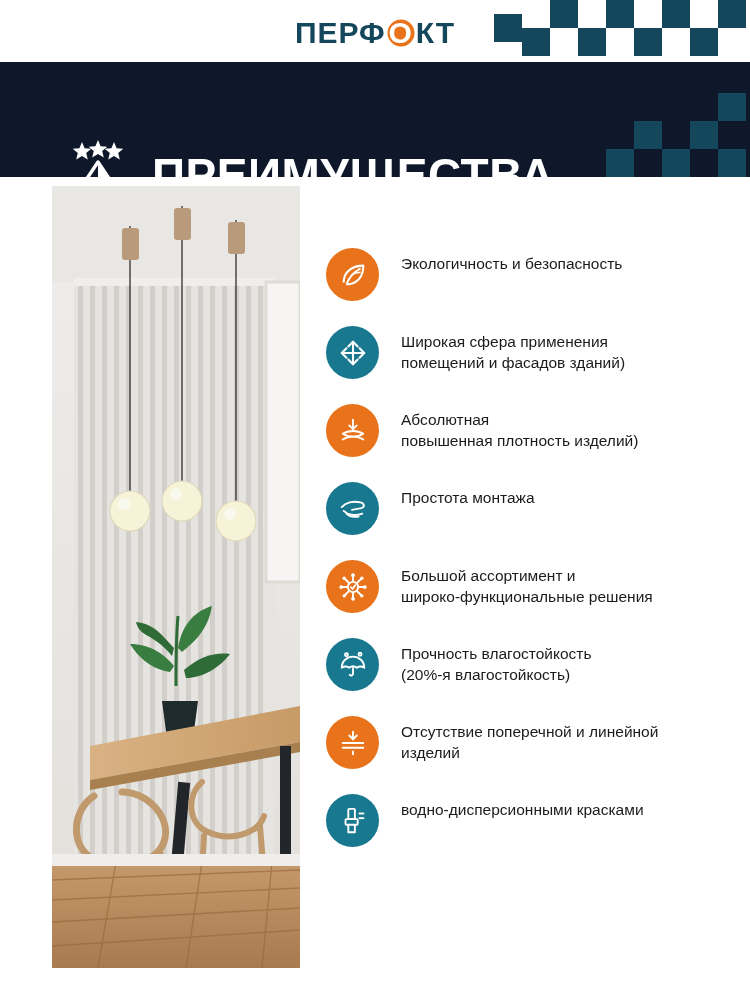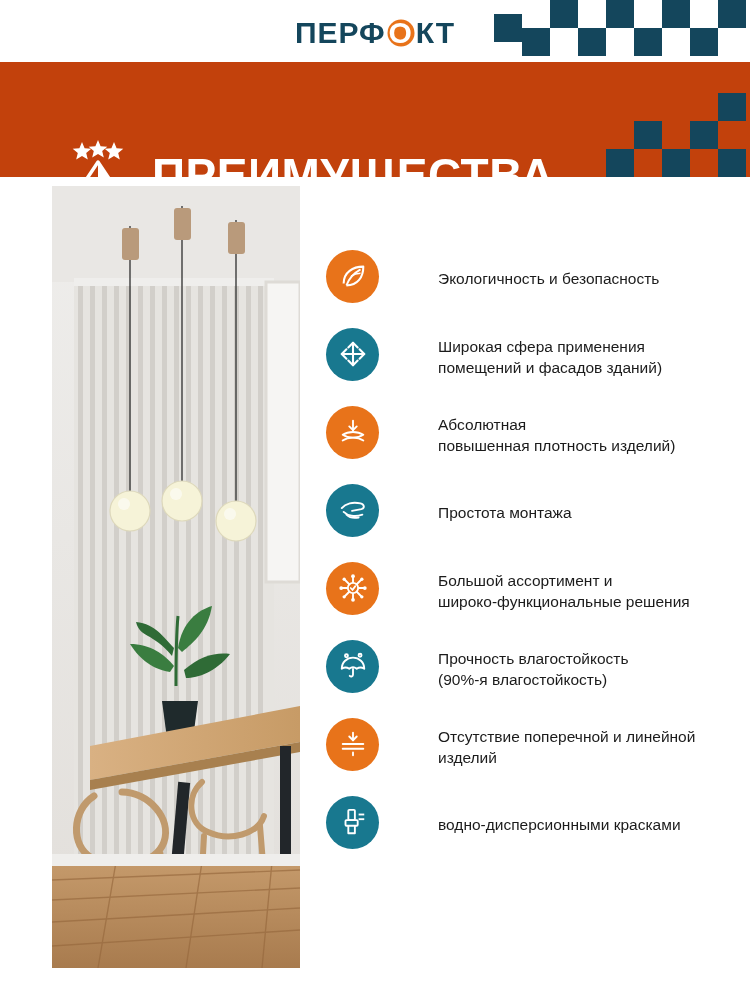--- a/index.html
+++ b/index.html
@@ -66,21 +66,21 @@
     background: #14465c;
   }
 
   
   .title-band {
     position: absolute;
     top: 62px;
     left: 0;
     width: 750px;
     height: 115px;
-    background: #c2410c;
+    background: #0f172a;
   }
   .title-text {
     position: absolute;
     left: 152px;
     top: 86px;
     font-size: 46px;
     font-weight: bold;
     color: #ffffff;
     letter-spacing: 0.5px;
   }
@@ -106,24 +106,23 @@
   
   .features {
     position: absolute;
     left: 326px;
     top: 248px;
     width: 390px;
   }
   .feature {
     position: relative;
     display: flex;
-    align-items: center;
+    align-items: flex-start;
     margin-bottom: 22px;
     min-height: 56px;
-    gap: 37px;
   }
   .feature .badge {
     flex: 0 0 auto;
     width: 53px;
     height: 53px;
     border-radius: 50%;
     display: flex;
     align-items: center;
     justify-content: center;
     margin-right: 22px;
@@ -400,21 +399,21 @@
         <g stroke="#fff" stroke-width="2" fill="none" stroke-linecap="round" stroke-linejoin="round">
           <path d="M4 19 C4 12 9.5 7 16 7 C22.5 7 28 12 28 19 C25 17 23 17 20 19 C17.5 17 14.5 17 12 19 C9 17 7 17 4 19 Z"></path>
           <path d="M16 19 L16 25 C16 27 14 28 12.5 26.5"></path>
           <circle cx="9" cy="5" r="1.6"></circle>
           <circle cx="23.5" cy="4.5" r="1.6"></circle>
         </g>
       </svg>
     </div>
     <div class="txt">
       <span class="line">Прочность влагостойкость</span>
-      <span class="line">(90%-я влагостойкость)</span>
+      <span class="line">(20%-я влагостойкость)</span>
     </div>
   </div>
 
   <div class="feature">
     <div class="badge" style="background:#e8731a;">
       <svg width="30" height="30" viewBox="0 0 32 32">
         <g stroke="#fff" stroke-width="2" fill="none" stroke-linecap="round" stroke-linejoin="round">
           <line x1="16" y1="4" x2="16" y2="12"></line>
           <polyline points="12,8 16,12 20,8"></polyline>
           <line x1="5" y1="16" x2="27" y2="16"></line>

